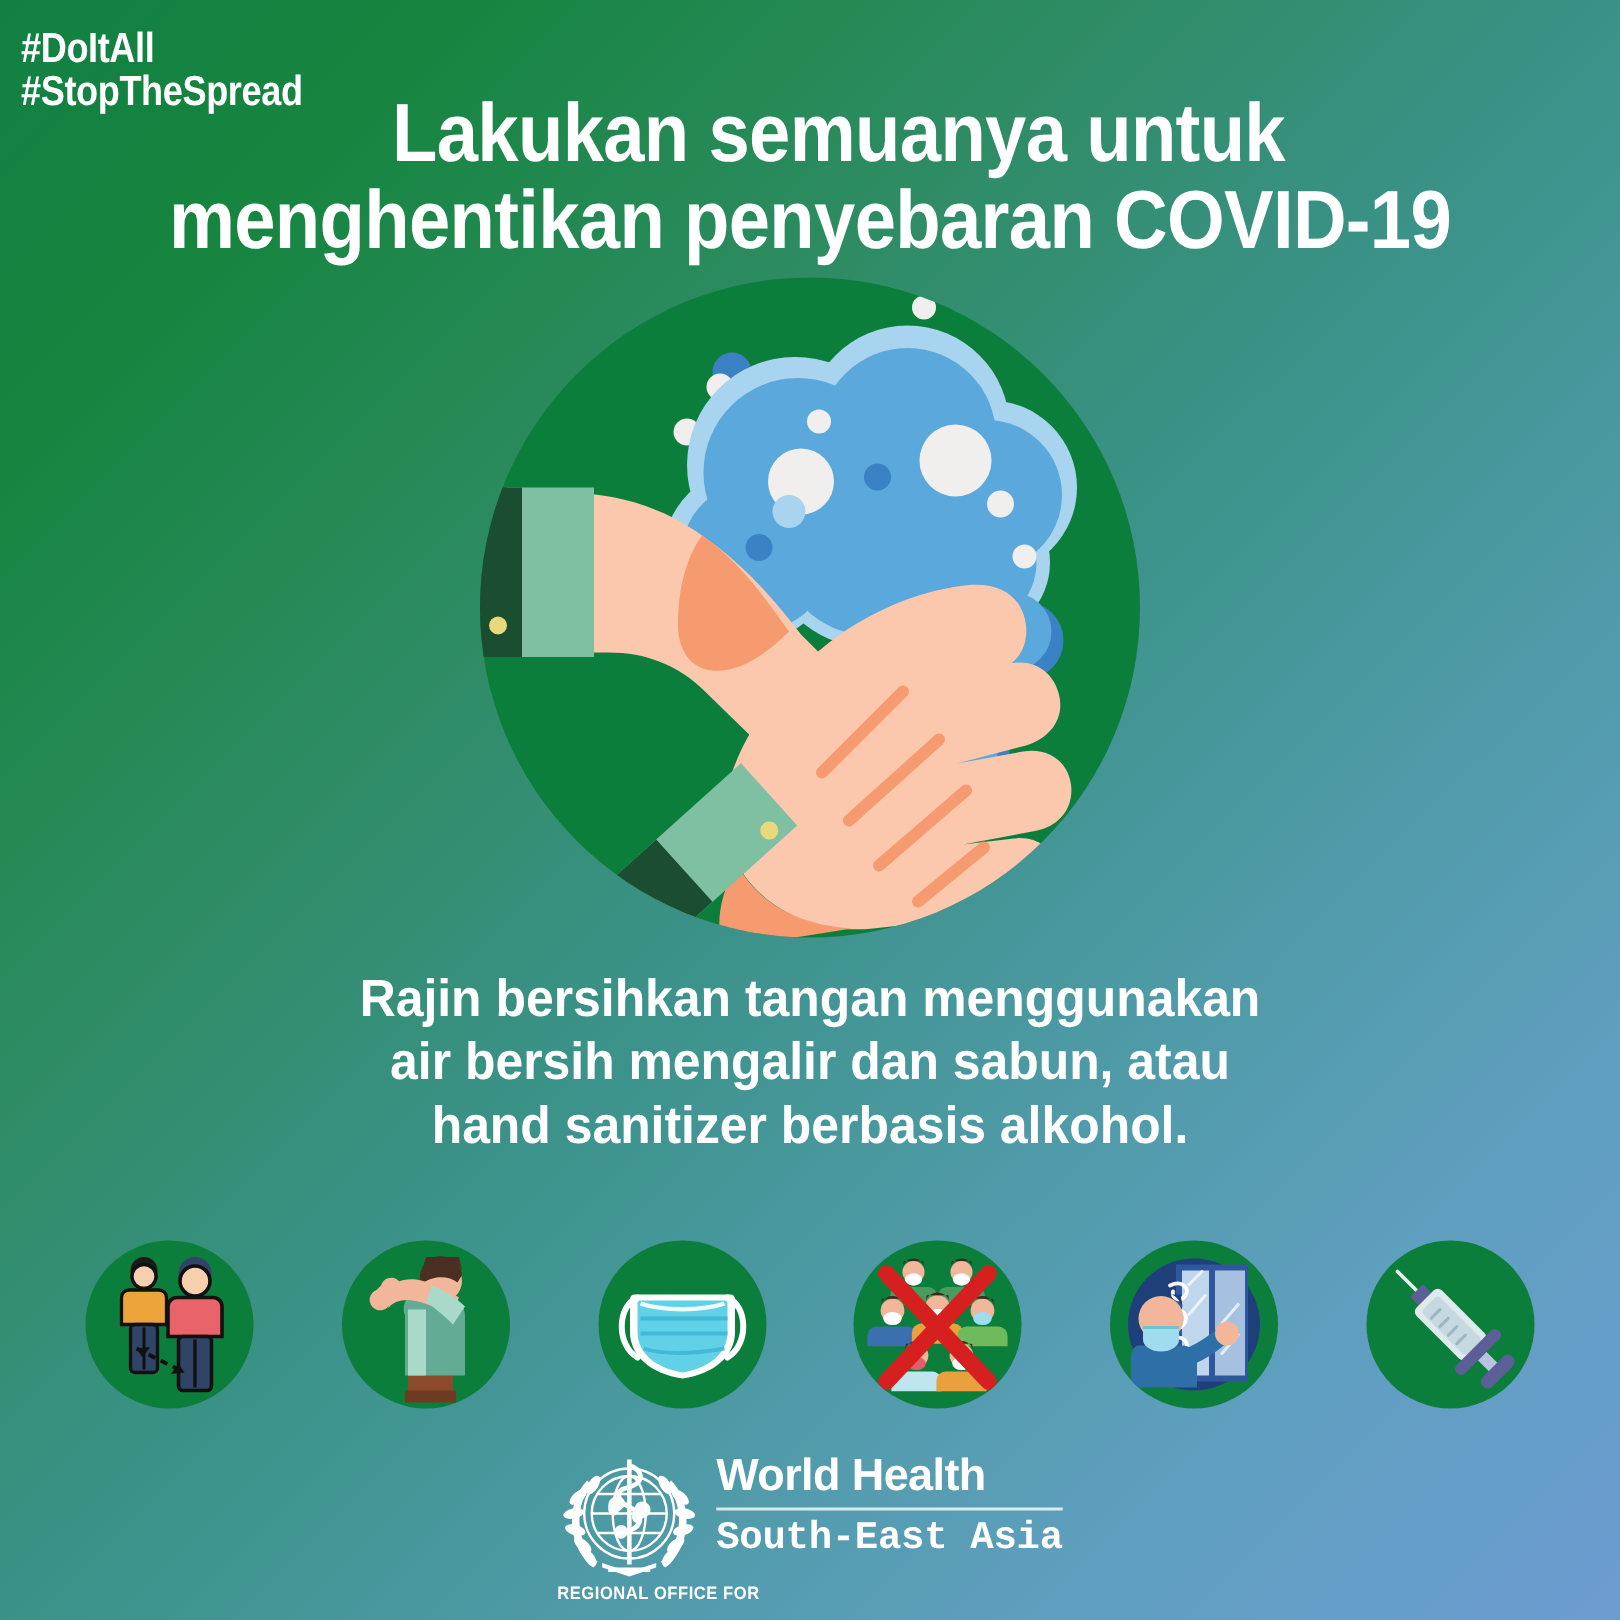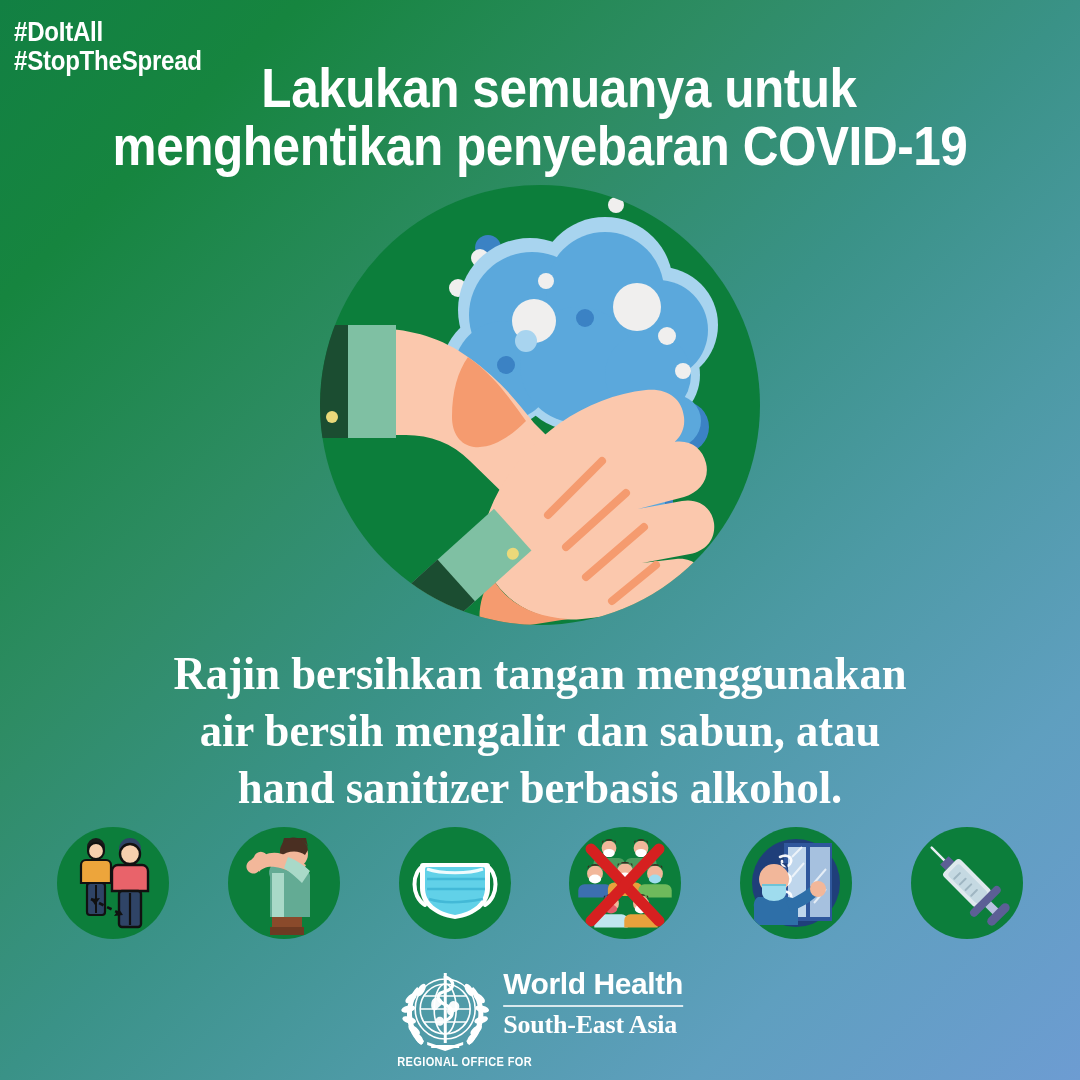--- a/index.html
+++ b/index.html
@@ -80,23 +80,23 @@
   }
 
   
   .bodytext {
     position: absolute;
     left: 0;
     top: 645px;
     width: 1080px;
     text-align: center;
     color: #ffffff;
-    font-family: Liberation Serif, serif;
+    font-family: Liberation Sans, sans-serif;
     font-weight: bold;
-    font-size: 47px;
+    font-size: 35px;
     line-height: 1.21;
     letter-spacing: 0px;
   }
   .bodytext .bt-line {
     display: block;
     transform: scaleX(0.95);
   }
 
   
   .icon-row {
@@ -148,21 +148,21 @@
     white-space: nowrap;
   }
   .who-rule {
     height: 2px;
     background: rgba(255,255,255,0.78);
     margin: 6px 0 5px 0;
     width: 100%;
   }
   .who-region {
     color: #ffffff;
-    font-family: Liberation Serif, serif;
+    font-family: Liberation Mono, monospace;
     font-weight: bold;
     font-size: 26px;
     line-height: 1.0;
     letter-spacing: -0.2px;
     white-space: nowrap;
   }
   .who-regional-label {
     position: absolute;
     left: 0;
     bottom: 6px;

